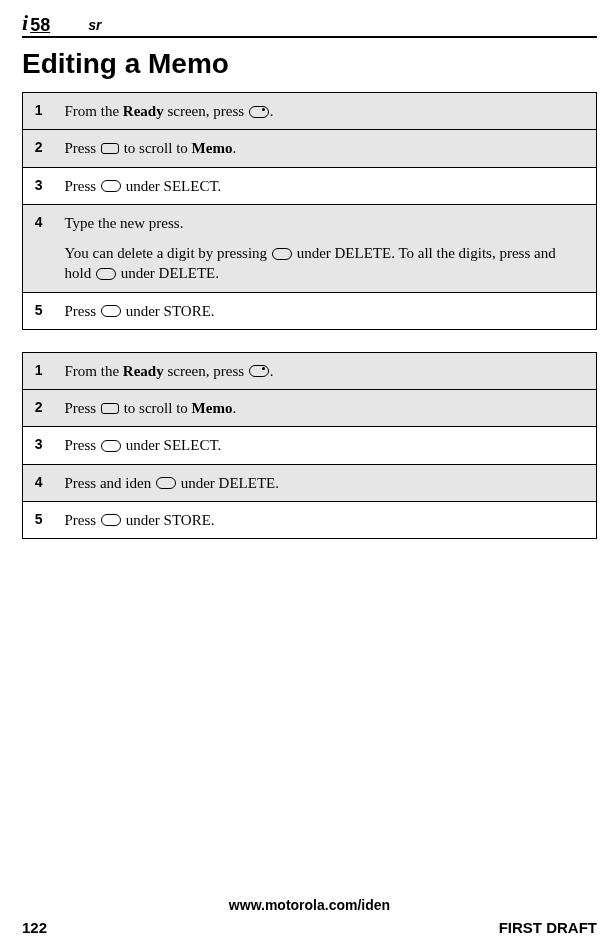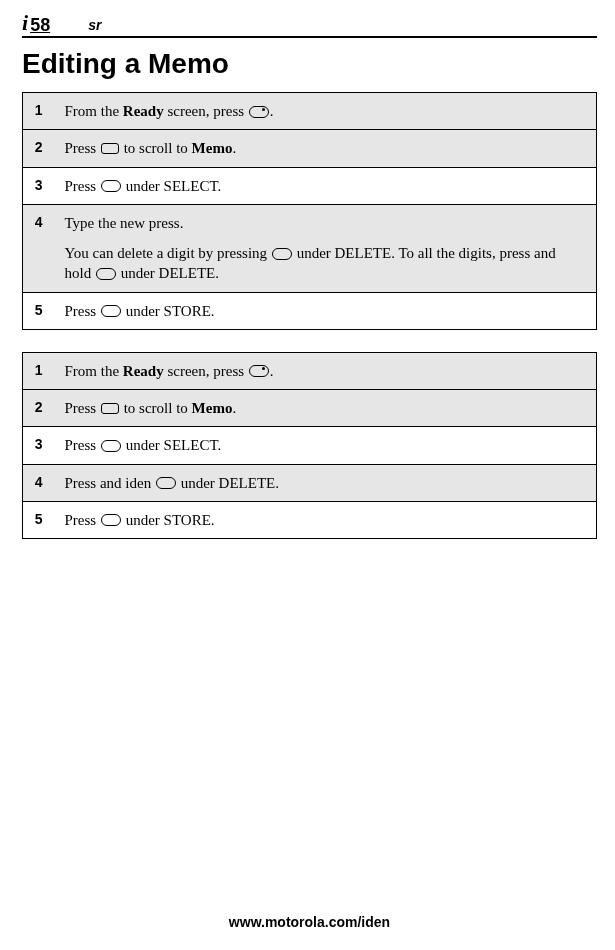--- a/index.html
+++ b/index.html
@@ -174,15 +174,19 @@
       <td class="num">5</td>
       <td>
         <span>Press </span><span class="key-oval"></span><span> under STORE.</span>
       </td>
     </tr>
   </tbody>
     </table>
 
   <div class="footer">
     <div class="footer-url">www.motorola.com/iden</div>
+    <div class="footer-line">
+      <span>122</span>
+      <span>FIRST DRAFT</span>
+    </div>
   </div>
 
 </div>
 
 </body></html>

